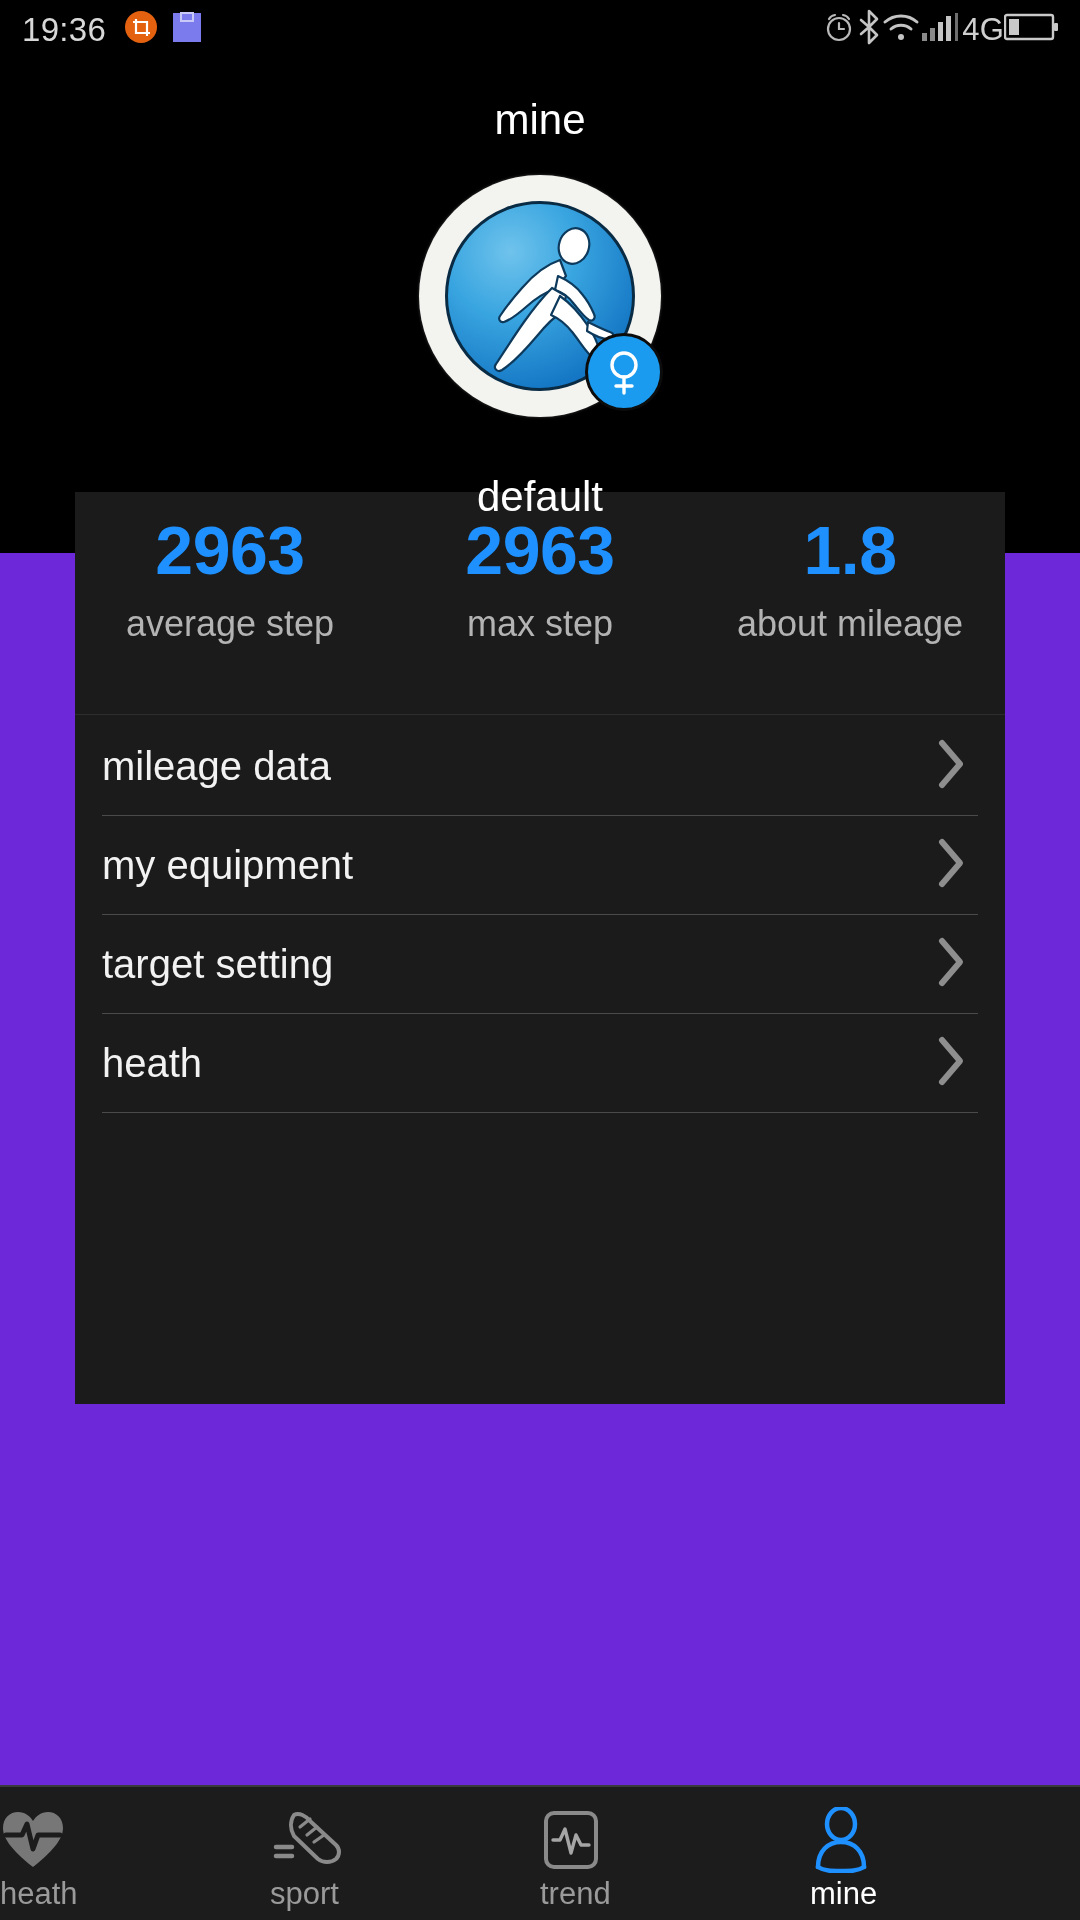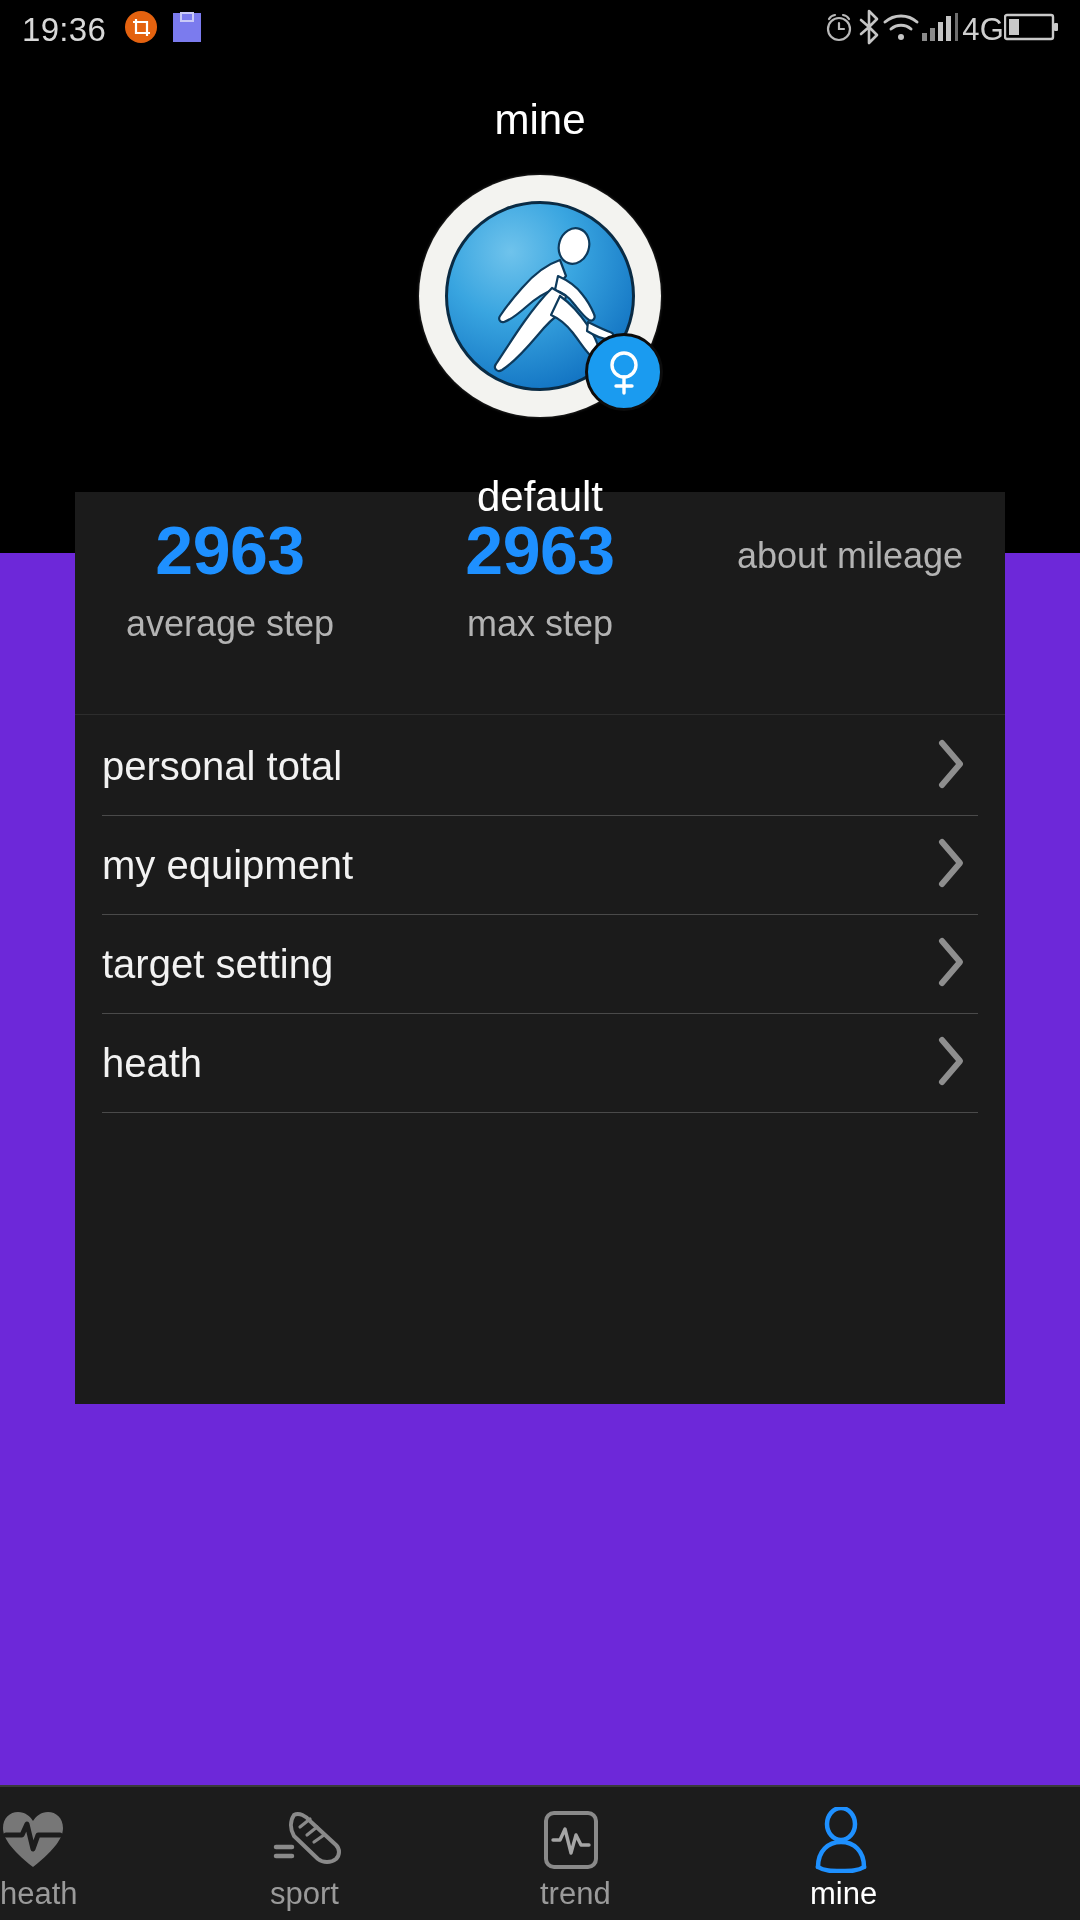--- a/index.html
+++ b/index.html
@@ -345,30 +345,31 @@
     <div id="stats-row">
       <div class="stat-cell">
         <div class="stat-value">2963</div>
         <div class="stat-label">average step</div>
       </div>
       <div class="stat-cell">
         <div class="stat-value">2963</div>
         <div class="stat-label">max step</div>
       </div>
       <div class="stat-cell">
+        <div class="stat-value">1.8</div>
         <div class="stat-label">about mileage</div>
       </div>
     </div>
 
     <div id="stats-divider"></div>
 
     <div id="menu-list">
 
       <div class="menu-row">
-        <span class="menu-label">personal total</span>
+        <span class="menu-label">mileage data</span>
         <span class="chev">
           <svg width="34" height="54" viewBox="0 0 34 54">
             <path d="M8 6 L26 27 L8 48" fill="none" stroke="#8e8e8e" stroke-width="6" stroke-linecap="round" stroke-linejoin="round"></path>
           </svg>
         </span>
       </div>
       <div class="menu-divider"></div>
 
       <div class="menu-row">
         <span class="menu-label">my equipment</span>

